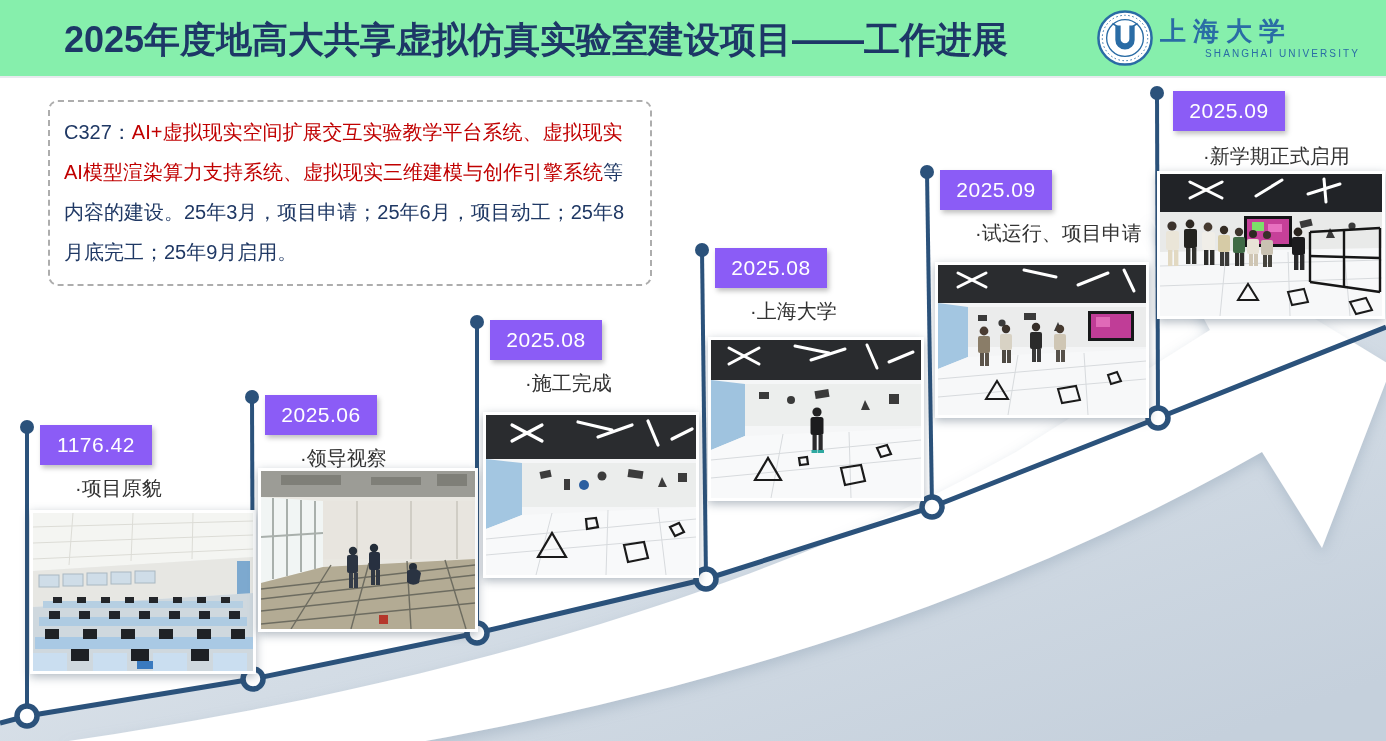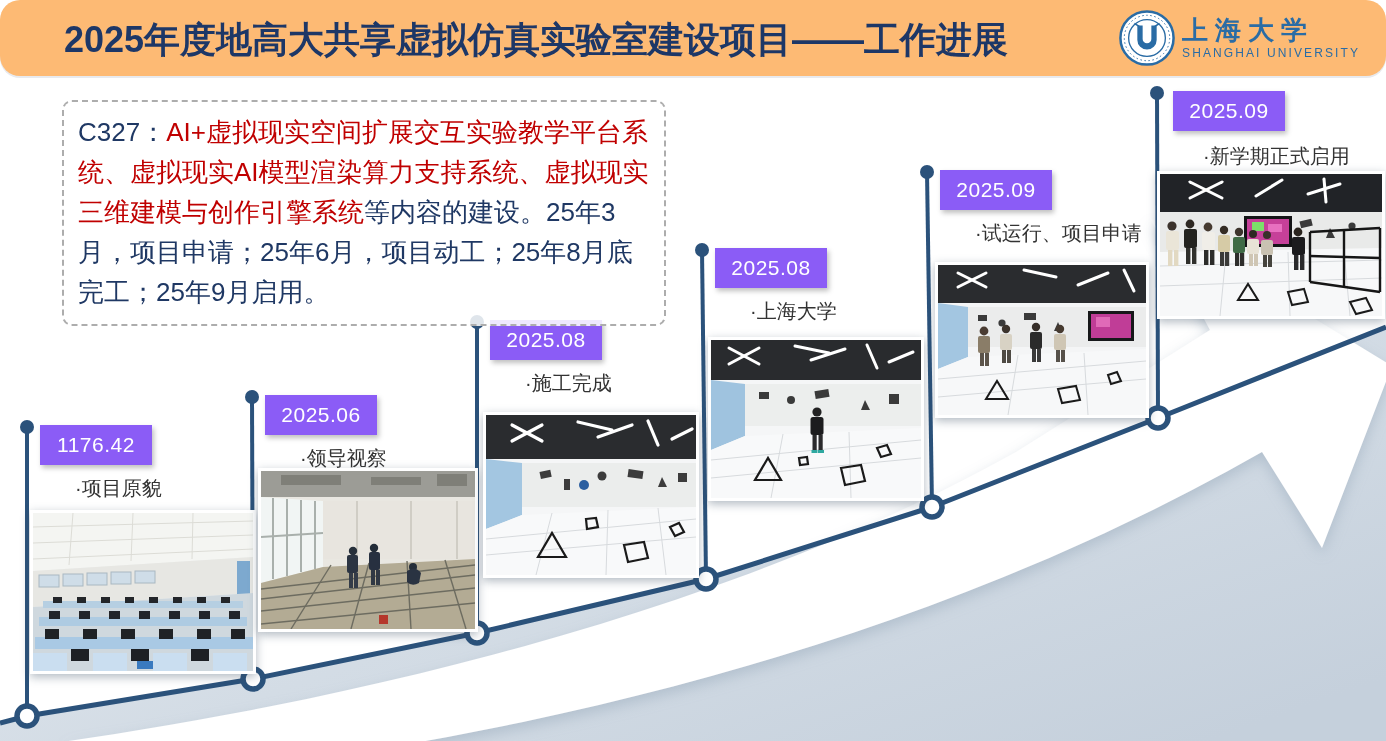--- a/index.html
+++ b/index.html
@@ -4,44 +4,44 @@
 <style>
   html,body{margin:0;padding:0;}
   body{
     width:1386px;height:741px;position:relative;overflow:hidden;
     background:#ffffff;
     font-family:"Liberation Sans","DejaVu Sans",sans-serif;
   }
   
   .header{
     position:absolute;left:0;top:0;width:1386px;height:76px;
-    background:#fdba74;box-shadow:0 2px 0 #e8eaee;z-index:5;border-radius:20px;
+    background:#86efac;box-shadow:0 2px 0 #e8eaee;z-index:5;
   }
   .page-title{
     position:absolute;left:64px;top:16px;width:1020px;
     font-size:36px;font-weight:700;color:#1d3767;letter-spacing:0px;
     white-space:nowrap;
   }
   .logo{
     position:absolute;right:26px;top:9px;display:flex;align-items:center;gap:6px;
   }
   .logo-text{display:flex;flex-direction:column;align-items:flex-start;line-height:1.1;}
   .logo-cn{
     font-family:"DejaVu Serif","Liberation Serif",serif;
     font-size:26px;font-weight:700;color:#2a6ca5;letter-spacing:7px;white-space:nowrap;
   }
   .logo-en{
-    font-size:12px;color:#2a6ca5;letter-spacing:2.1px;margin-top:3px;white-space:nowrap;
+    font-size:10px;color:#2a6ca5;letter-spacing:2.1px;margin-top:3px;white-space:nowrap;margin-left:45px;
   }
   
   .info-box{
-    position:absolute;left:62px;top:100px;width:604px;box-sizing:border-box;
+    position:absolute;left:48px;top:100px;width:604px;box-sizing:border-box;
     border:2px dashed #adadad;border-radius:10px;
     padding:10px 14px 12px 14px;background:rgba(255,255,255,.85);
-    font-size:26px;line-height:40px;color:#1f3864;z-index:6;
+    font-size:20px;line-height:40px;color:#1f3864;z-index:6;
   }
   .info-box .red{color:#c00000;}
   .info-box .navy{color:#1f3864;}
   
   .bg{position:absolute;left:0;top:0;width:1386px;height:741px;z-index:1;}
   
   .ms{position:absolute;width:240px;z-index:4;}
   .badge{
     position:absolute;left:13px;top:0;width:112px;height:40px;
     background:#8b5cf6;color:#ffffff;font-size:21px;

